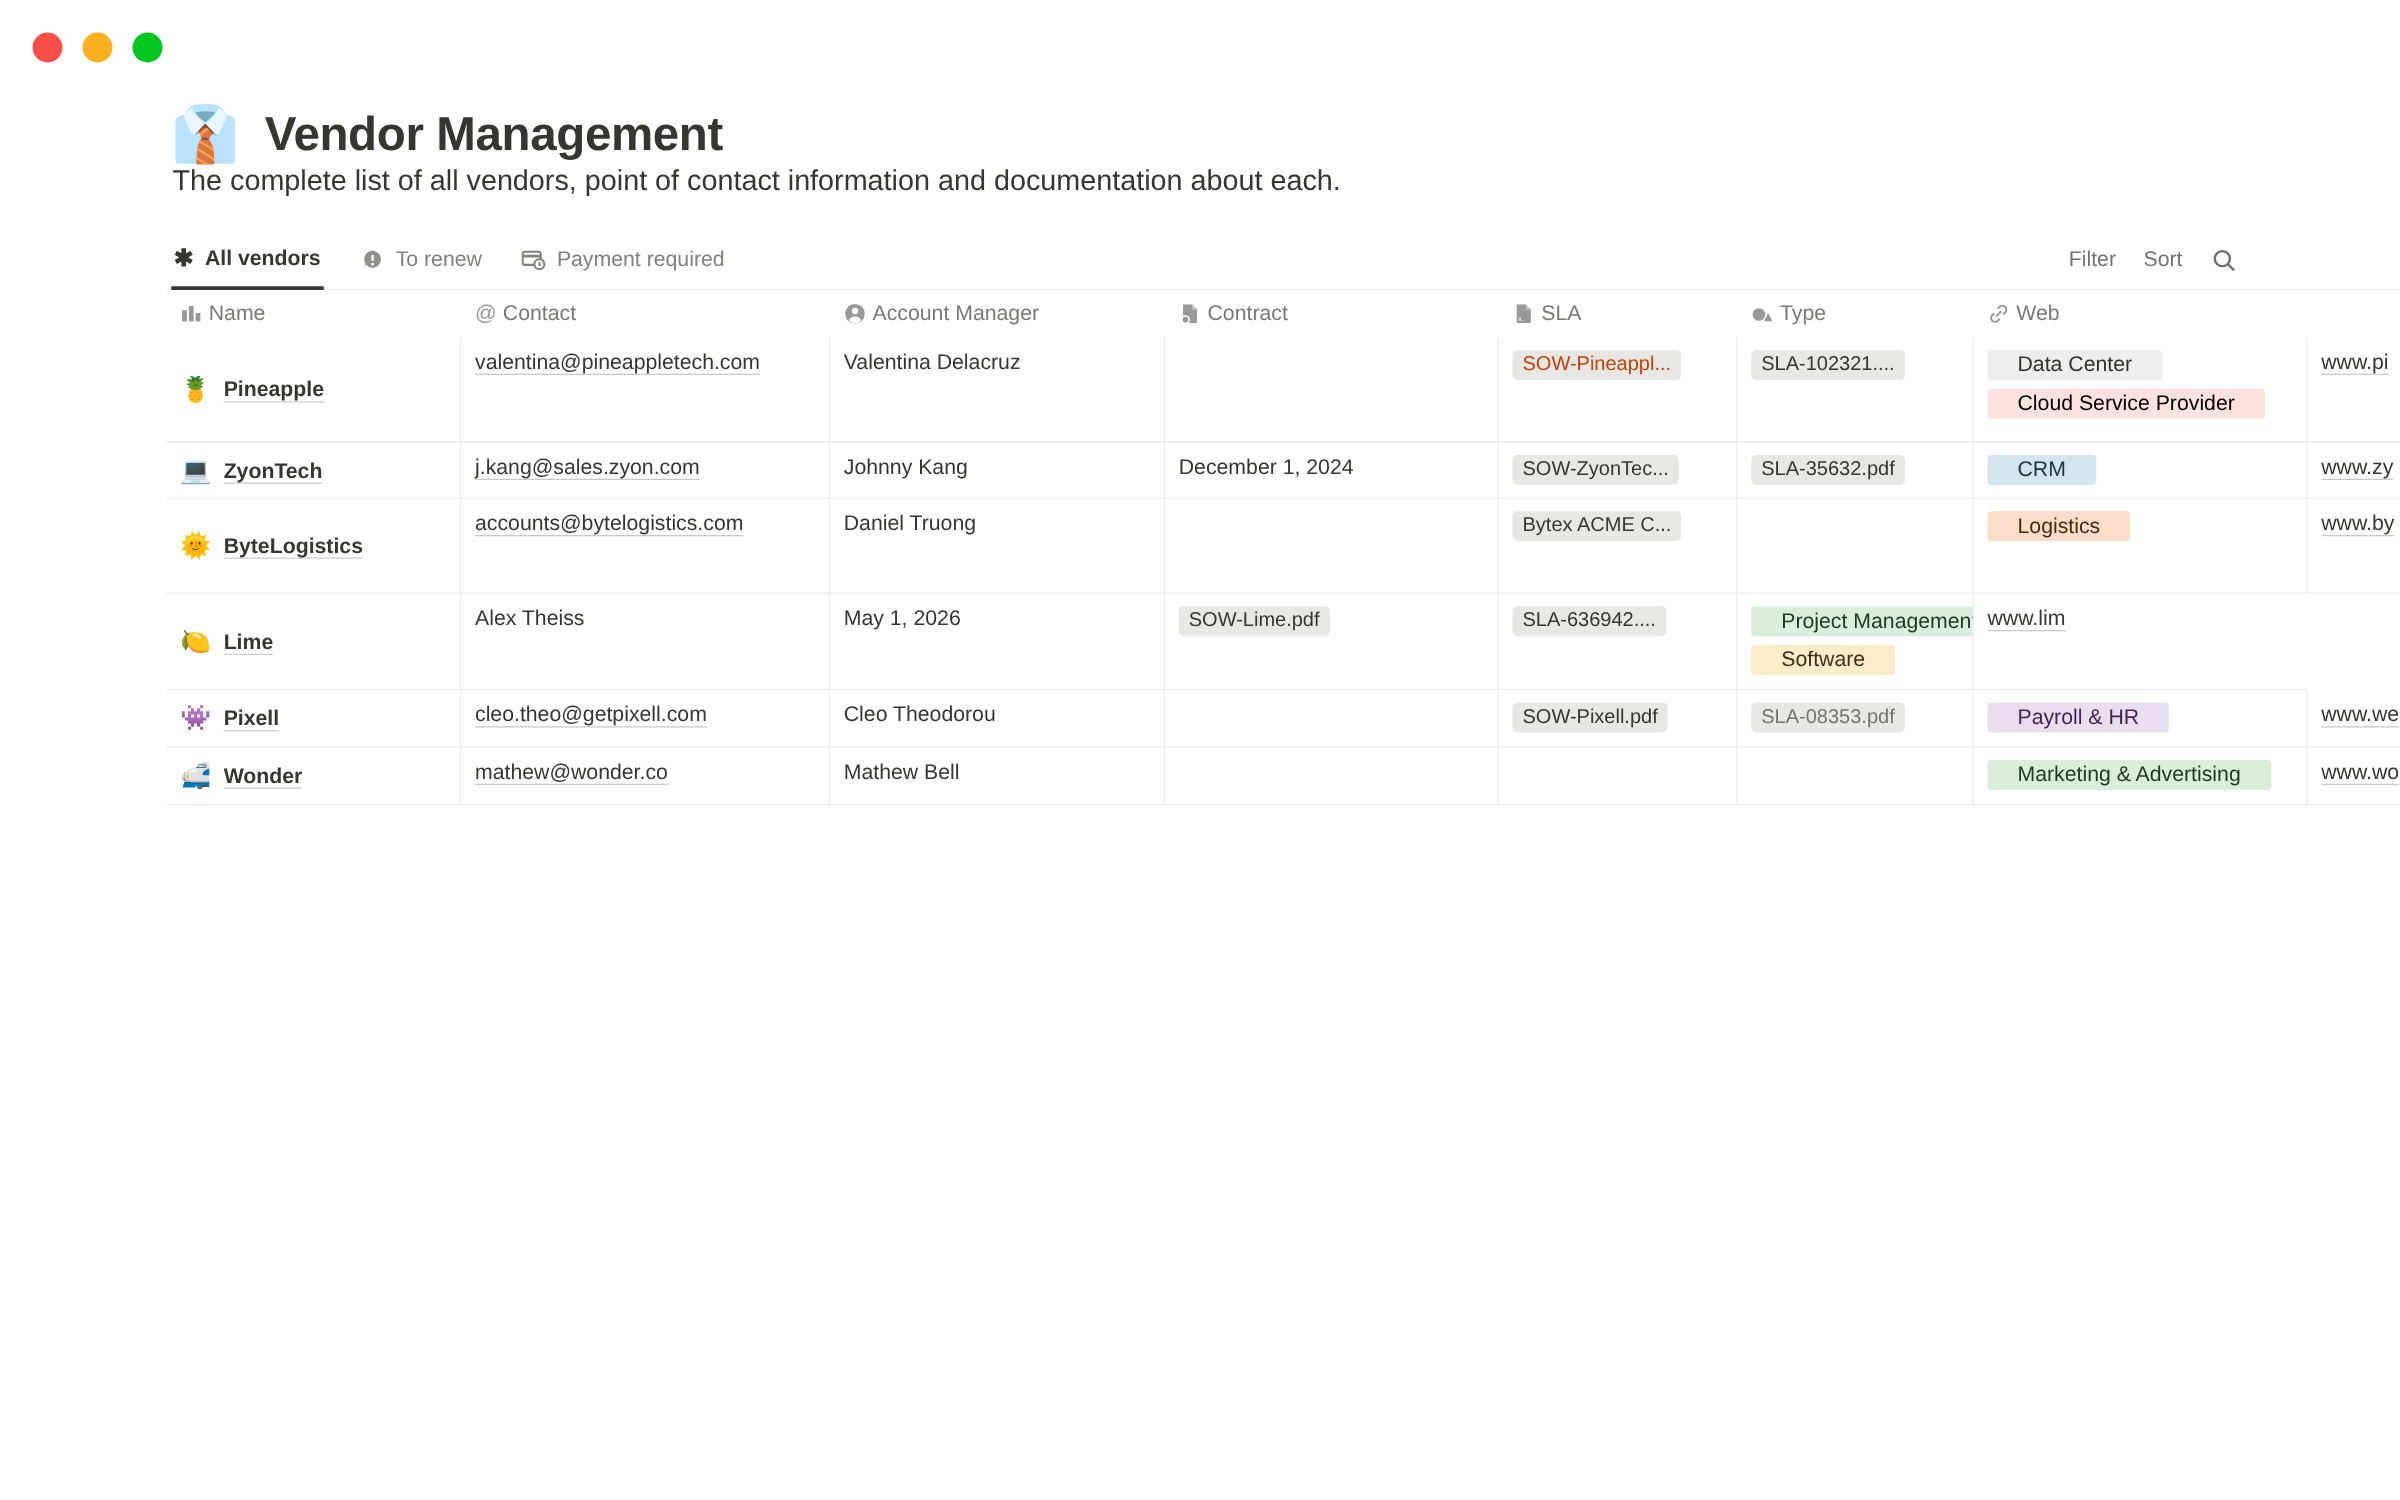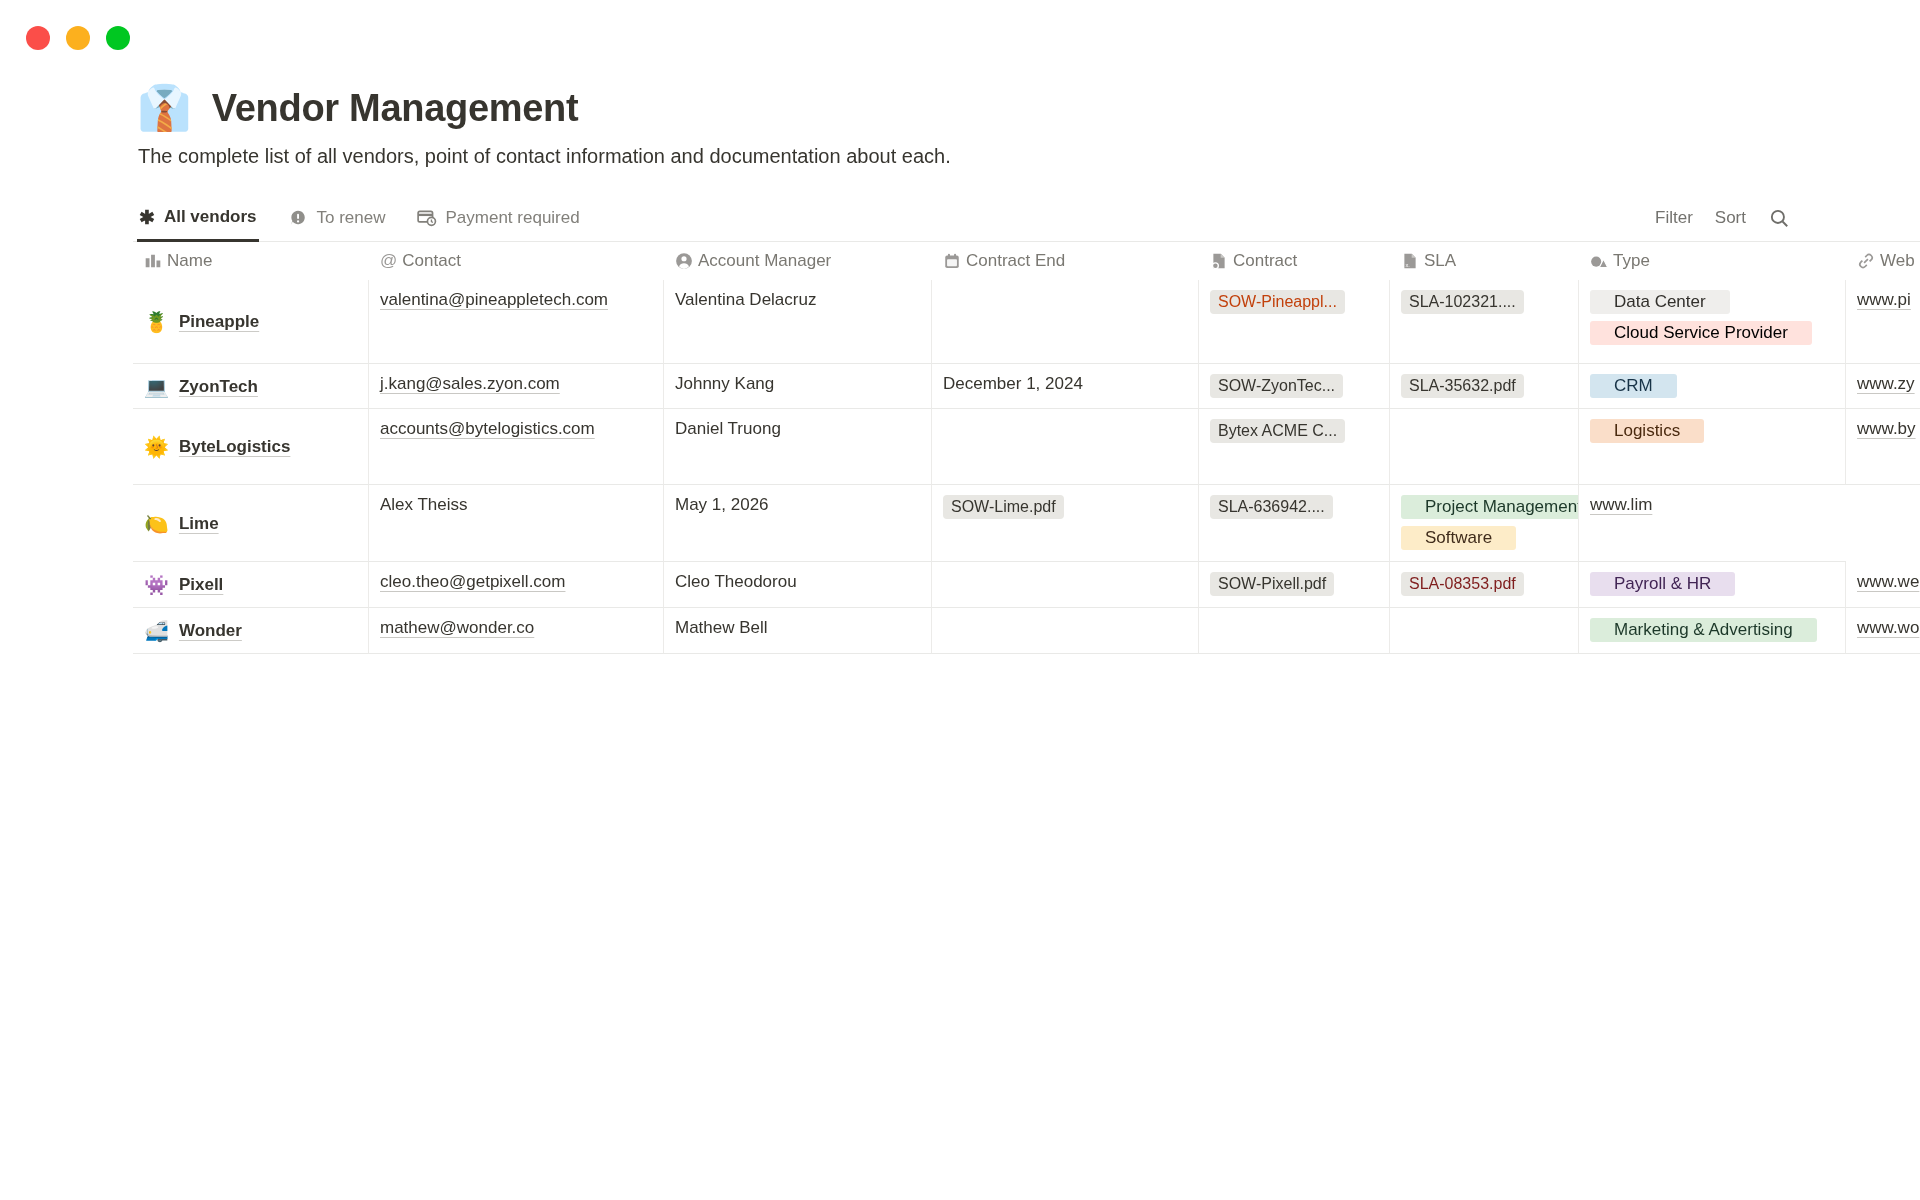--- a/index.html
+++ b/index.html
@@ -7,21 +7,21 @@
     font-family: "Liberation Sans", sans-serif; color: #37352F; }
 
   .traffic { position: absolute; top: 26px; left: 26px; display: flex; gap: 16px; }
   .dot { width: 24px; height: 24px; border-radius: 50%; }
 
   .content { position: absolute; left: 133px; top: 0; width: 1787px; }
 
   .title-row { margin-top: 86px; display: flex; align-items: center; gap: 20px; padding-left: 4px; }
   .page-emoji { font-size: 44px; line-height: 1; }
   .page-title { font-size: 38px; font-weight: bold; letter-spacing: -0.3px; }
-  .page-desc { margin-top: 15px; padding-left: 5px; font-size: 20px; color: #37352F; }
+  .page-desc { margin-top: 1px; padding-left: 5px; font-size: 23px; color: #37352F; }
 
   .toolbar { margin-top: 33px; display: flex; justify-content: space-between; align-items: flex-end;
     border-bottom: 1px solid #E9E9E7; }
   .tabs { display: flex; gap: 27px; padding-left: 4px; }
   .tab { display: flex; align-items: center; gap: 9px; font-size: 17px; color: #82807B;
     padding: 6px 2px 12px 2px; cursor: pointer; white-space: nowrap; }
   .tab.active { color: #37352F; font-weight: bold; border-bottom: 3px solid #37352F; margin-bottom: -1.5px; }
   .asterisk-glyph { font-size: 19px; line-height: 1; color: #37352F; }
   .tab .ticon { width: 20px; height: 18px; flex: none; display: inline-block; }
   .controls { display: flex; align-items: center; gap: 22px; margin-right: 130px; padding-bottom: 12px; }
@@ -119,29 +119,20 @@
     <div class="hcell">
       <svg class="picon" viewBox="0 0 16 16">
           <circle cx="8" cy="8" r="7" fill="#9B9997"></circle>
           <circle cx="8" cy="6" r="2.3" fill="#fff"></circle>
           <path d="M3.6 12.8a4.8 4.8 0 0 1 8.8 0A6.9 6.9 0 0 1 8 15a6.9 6.9 0 0 1-4.4-2.2z" fill="#fff"></path>
         </svg>
       <span>Account Manager</span>
     </div>
     <div class="hcell">
       <svg class="picon" viewBox="0 0 16 16">
-          <rect x="2" y="3.2" width="12" height="11" rx="1.6" fill="#9B9997"></rect>
-          <rect x="3.6" y="6.4" width="8.8" height="6.2" rx="0.8" fill="#fff" opacity="0.9"></rect>
-          <rect x="4.4" y="1.6" width="1.8" height="3" rx="0.9" fill="#9B9997"></rect>
-          <rect x="9.8" y="1.6" width="1.8" height="3" rx="0.9" fill="#9B9997"></rect>
-        </svg>
-      <span>Contract End</span>
-    </div>
-    <div class="hcell">
-      <svg class="picon" viewBox="0 0 16 16">
           <path d="M3 1.5h6.5L13 5v9.5H3z" fill="#9B9997"></path>
           <path d="M9.5 1.5L13 5H9.5z" fill="#C9C8C5"></path>
           <circle cx="4.8" cy="12.2" r="2.6" fill="#9B9997" stroke="#fff" stroke-width="1.2"></circle>
         </svg>
       <span>Contract</span>
     </div>
     <div class="hcell">
       <svg class="picon" viewBox="0 0 16 16">
           <path d="M3 1.5h6.5L13 5v9.5H3z" fill="#9B9997"></path>
           <path d="M9.5 1.5L13 5H9.5z" fill="#C9C8C5"></path>
@@ -233,21 +224,21 @@
 
   <div class="trow" style="height:46px">
     <div class="cell cell-name">
       <span class="remoji">👾</span>
       <span class="page-link">Pixell</span>
     </div>
     <div class="cell"><span class="ulink">cleo.theo@getpixell.com</span></div>
     <div class="cell">Cleo Theodorou</div>
     <div class="cell"></div>
     <div class="cell"><span class="chip" style="background-color: rgb(232, 231, 227); color: rgb(55, 53, 47);">SOW-Pixell.pdf</span></div>
-    <div class="cell"><span class="chip" style="background-color: rgb(232, 231, 227); color: #7f1d1d;">SLA-08353.pdf</span></div>
+    <div class="cell"><span class="chip" style="background-color: rgb(232, 231, 227); color: #737373;">SLA-08353.pdf</span></div>
     <div class="cell cell-tags">
       <span class="tag" style="background-color: rgb(232, 222, 238); color: rgb(65, 36, 84); text-align: right;">Payroll &amp; HR</span>
     </div>
     <div class="cell"><span class="ulink">www.we</span></div>
   </div>
 
   <div class="trow" style="height:46px">
     <div class="cell cell-name">
       <span class="remoji">🚅</span>
       <span class="page-link">Wonder</span>

